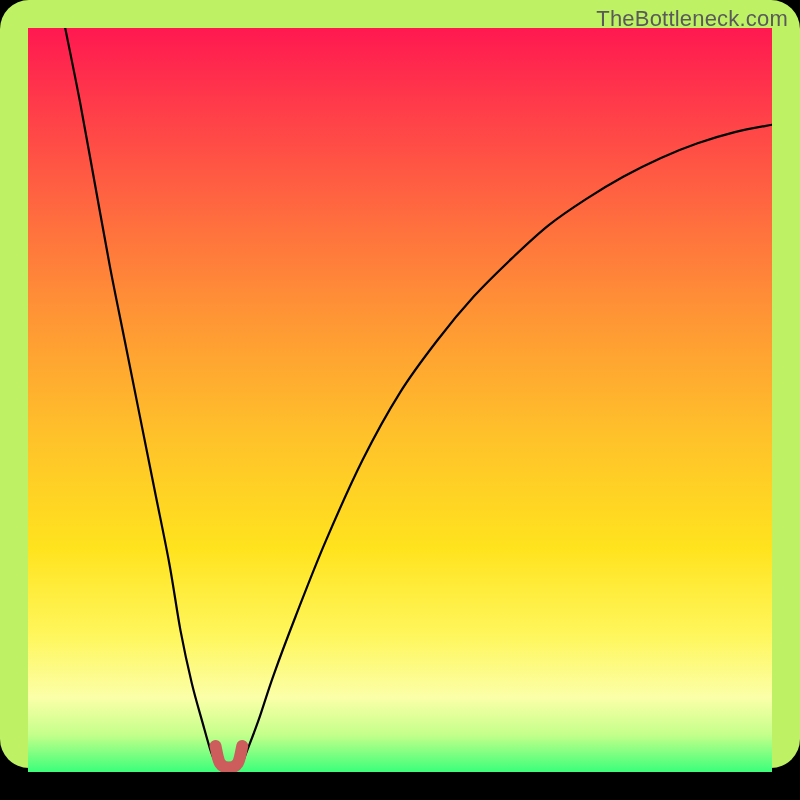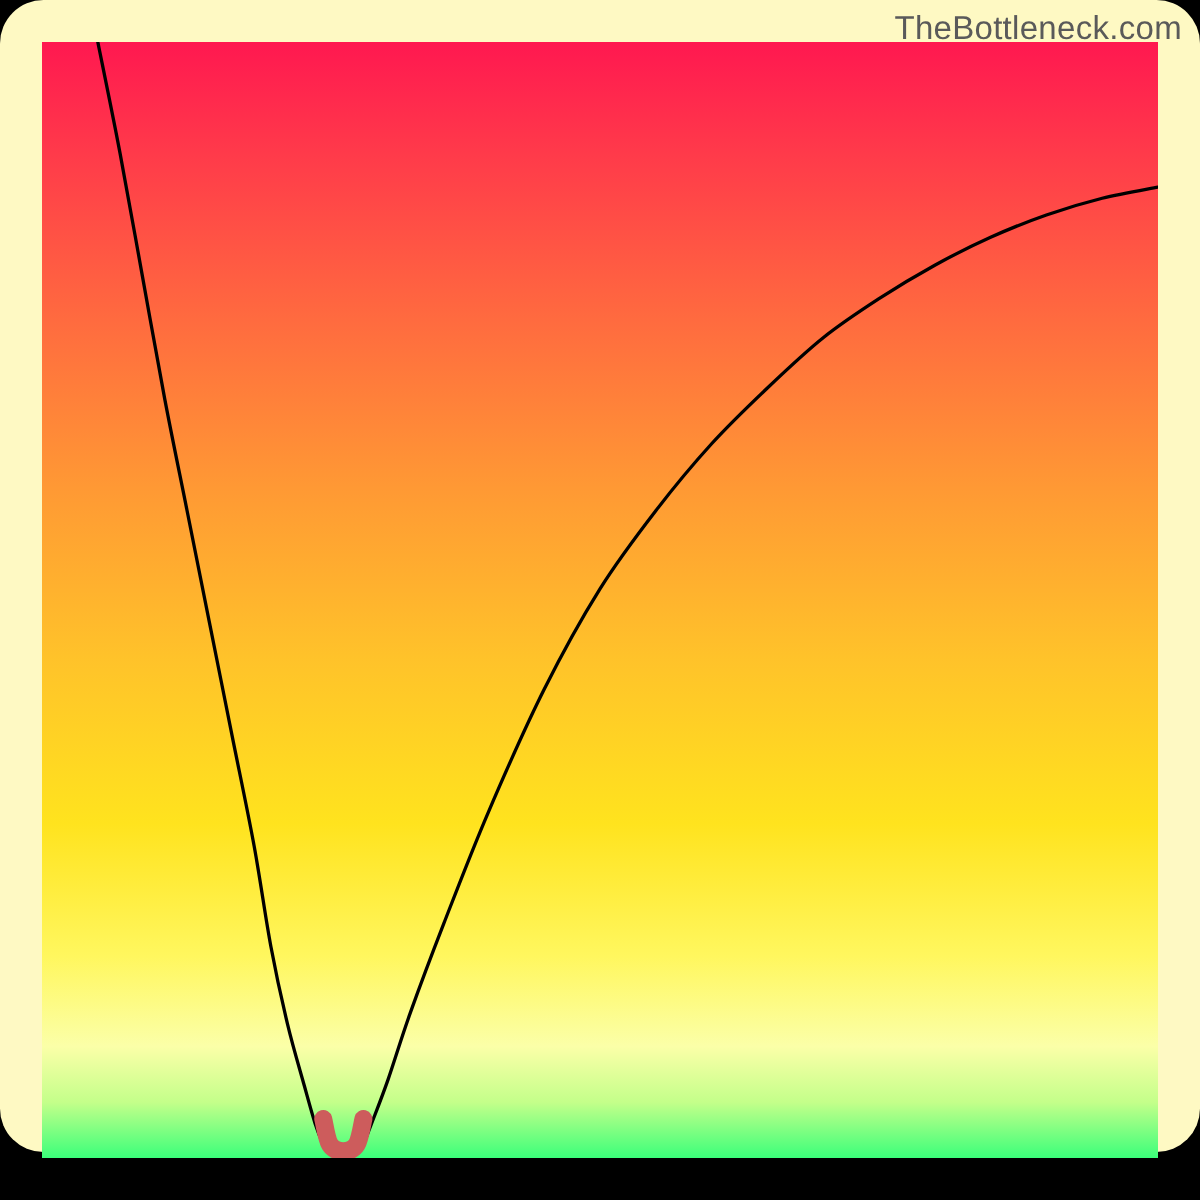--- a/index.html
+++ b/index.html
@@ -8,21 +8,21 @@
     width: 800px;
     height: 800px;
     overflow: hidden;
     background: #000;
     font-family: Arial, Helvetica, sans-serif;
   }
   .frame {
     position: relative;
     width: 800px;
     height: 768px;
-    background: #fef9c3;
+    background: #bef264;
     border-radius: 29px;
   }
   .plot {
     position: absolute;
     left: 28px;
     top: 28px;
     width: 744px;
     height: 744px;
     
     background: linear-gradient(

